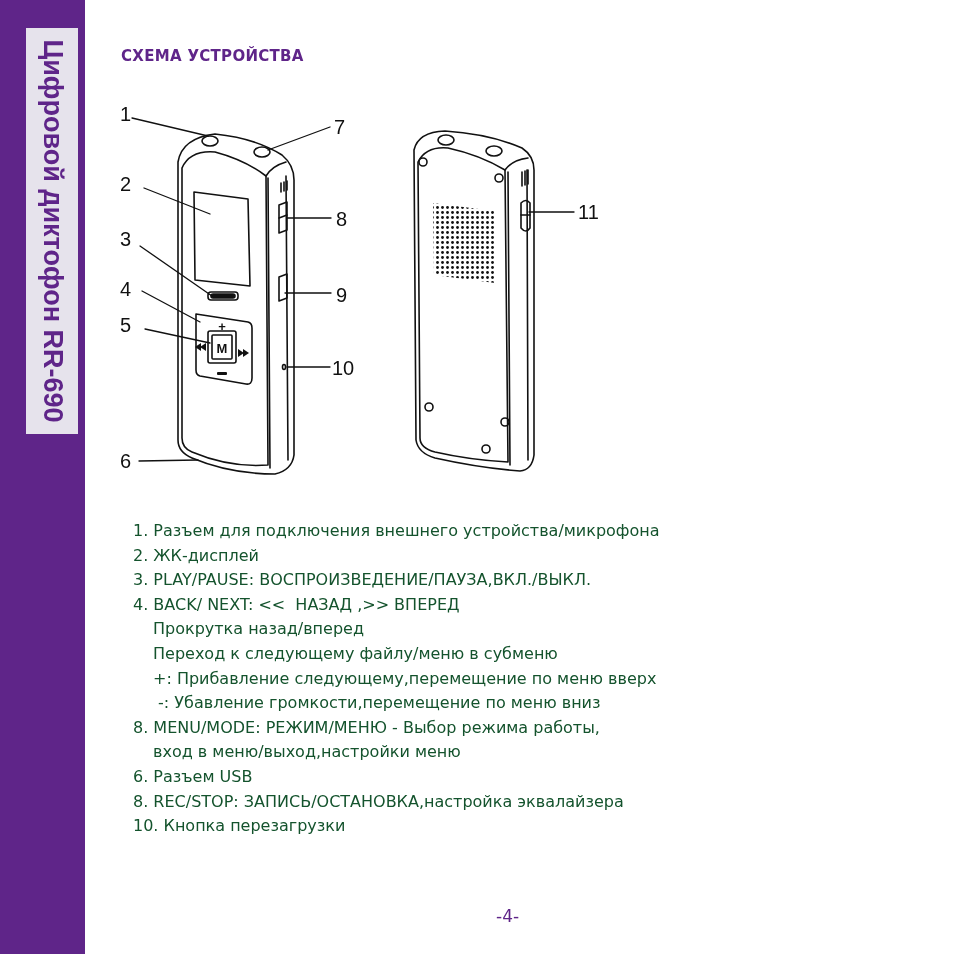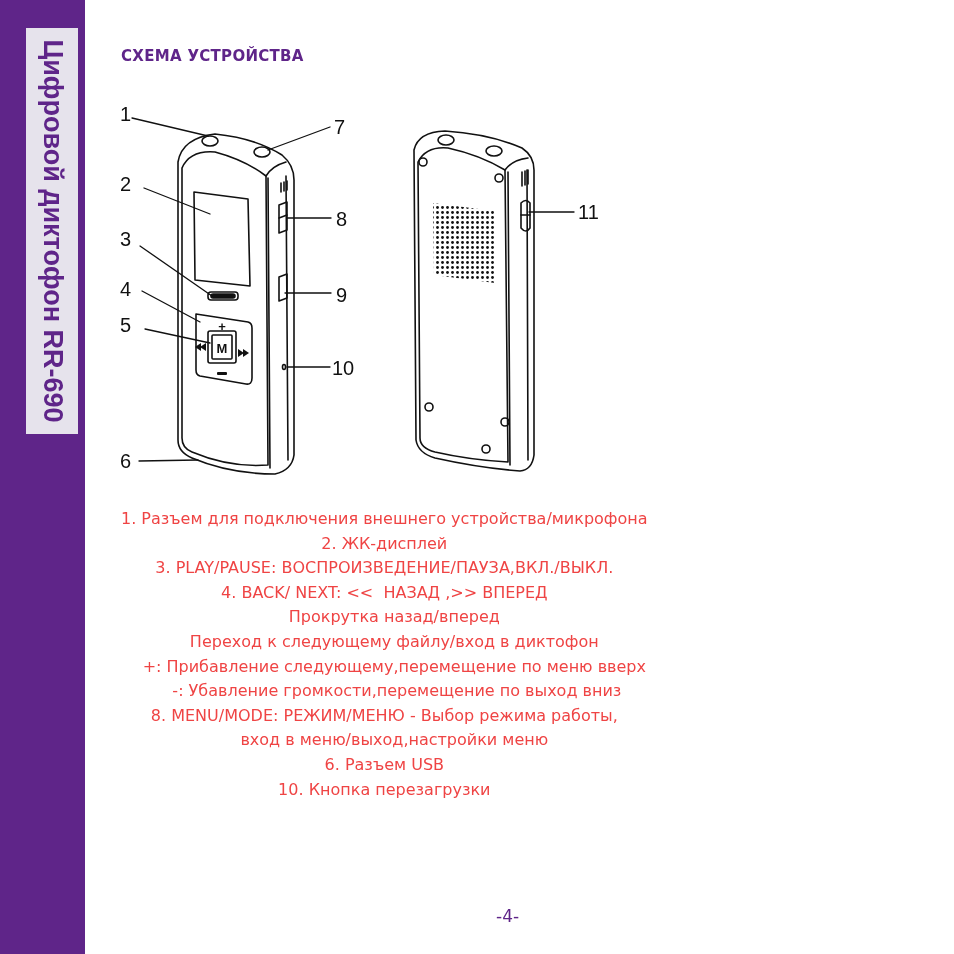--- a/index.html
+++ b/index.html
@@ -3,21 +3,21 @@
 <meta charset="utf-8">
 <style>
   html,body{margin:0;padding:0;}
   body{width:954px;height:954px;position:relative;background:#ffffff;overflow:hidden;font-family:"DejaVu Sans","Liberation Sans",sans-serif;}
   .sidebar{position:absolute;left:0;top:0;width:85px;height:954px;background:#5f2589;}
   .sidebar-label-box{position:absolute;left:26px;top:28px;width:52px;height:406px;background:#e6e3ec;}
   .sidebar-title{position:absolute;left:52px;top:231px;transform:translate(-50%,-50%) rotate(90deg);white-space:nowrap;font-family:"Liberation Sans",sans-serif;font-weight:bold;font-size:27px;color:#5f2589;letter-spacing:0px;transform-origin:center center;}
   .heading{position:absolute;left:121px;top:47px;font-family:"DejaVu Sans",sans-serif;font-weight:bold;font-size:15px;color:#5f2589;letter-spacing:0.3px;}
   .diagram{position:absolute;left:100px;top:95px;width:540px;height:390px;}
   .callout{font-family:"Liberation Sans",sans-serif;font-size:20px;fill:#111;}
-  .list{position:absolute;left:121px;top:507px;margin:0;padding:0;list-style:none;font-family:"DejaVu Sans",sans-serif;font-size:16px;color:#ef4444;line-height:24.6px;text-align:center;}
+  .list{position:absolute;left:121px;top:507px;margin:12px;padding:0;list-style:none;font-family:"DejaVu Sans",sans-serif;font-size:16px;color:#14532d;line-height:24.6px;}
   .list li{white-space:pre;}
   .list li.indent{padding-left:20px;}
   .page-number{position:absolute;left:496px;top:906px;font-family:"DejaVu Sans",sans-serif;font-size:17px;color:#5f2589;}
 </style>
 </head>
 <body>
 
 <div class="sidebar">
   <div class="sidebar-label-box"></div>
   <div class="sidebar-title">Цифровой диктофон RR-690</div>
@@ -119,22 +119,23 @@
     <text class="callout" x="578" y="219">11</text>
   </g>
 </svg>
 
 <ul class="list">
   <li>1. Разъем для подключения внешнего устройства/микрофона</li>
   <li>2. ЖК-дисплей</li>
   <li>3. PLAY/PAUSE: ВОСПРОИЗВЕДЕНИЕ/ПАУЗА,ВКЛ./ВЫКЛ.</li>
   <li>4. BACK/ NEXT: &lt;&lt;  НАЗАД ,&gt;&gt; ВПЕРЕД</li>
   <li class="indent">Прокрутка назад/вперед</li>
-  <li class="indent">Переход к следующему файлу/вход в диктофон</li>
+  <li class="indent">Переход к следующему файлу/меню в субменю</li>
   <li class="indent">+: Прибавление следующему,перемещение по меню вверх</li>
-  <li class="indent"> -: Убавление громкости,перемещение по выход вниз</li>
+  <li class="indent"> -: Убавление громкости,перемещение по меню вниз</li>
   <li>8. MENU/MODE: РЕЖИМ/МЕНЮ - Выбор режима работы,</li>
   <li class="indent">вход в меню/выход,настройки меню</li>
   <li>6. Разъем USB</li>
+  <li>8. REC/STOP: ЗАПИСЬ/ОСТАНОВКА,настройка эквалайзера</li>
   <li>10. Кнопка перезагрузки</li>
 </ul>
 
 <div class="page-number">-4-</div>
 
 </body></html>

